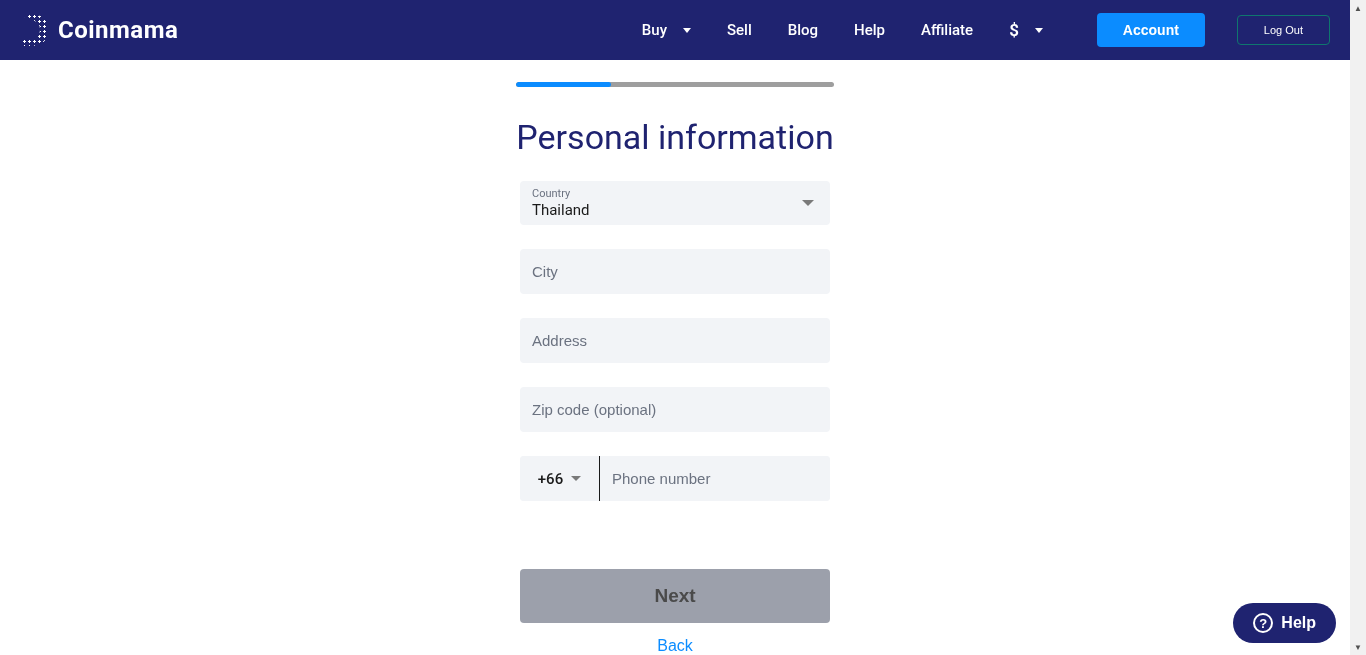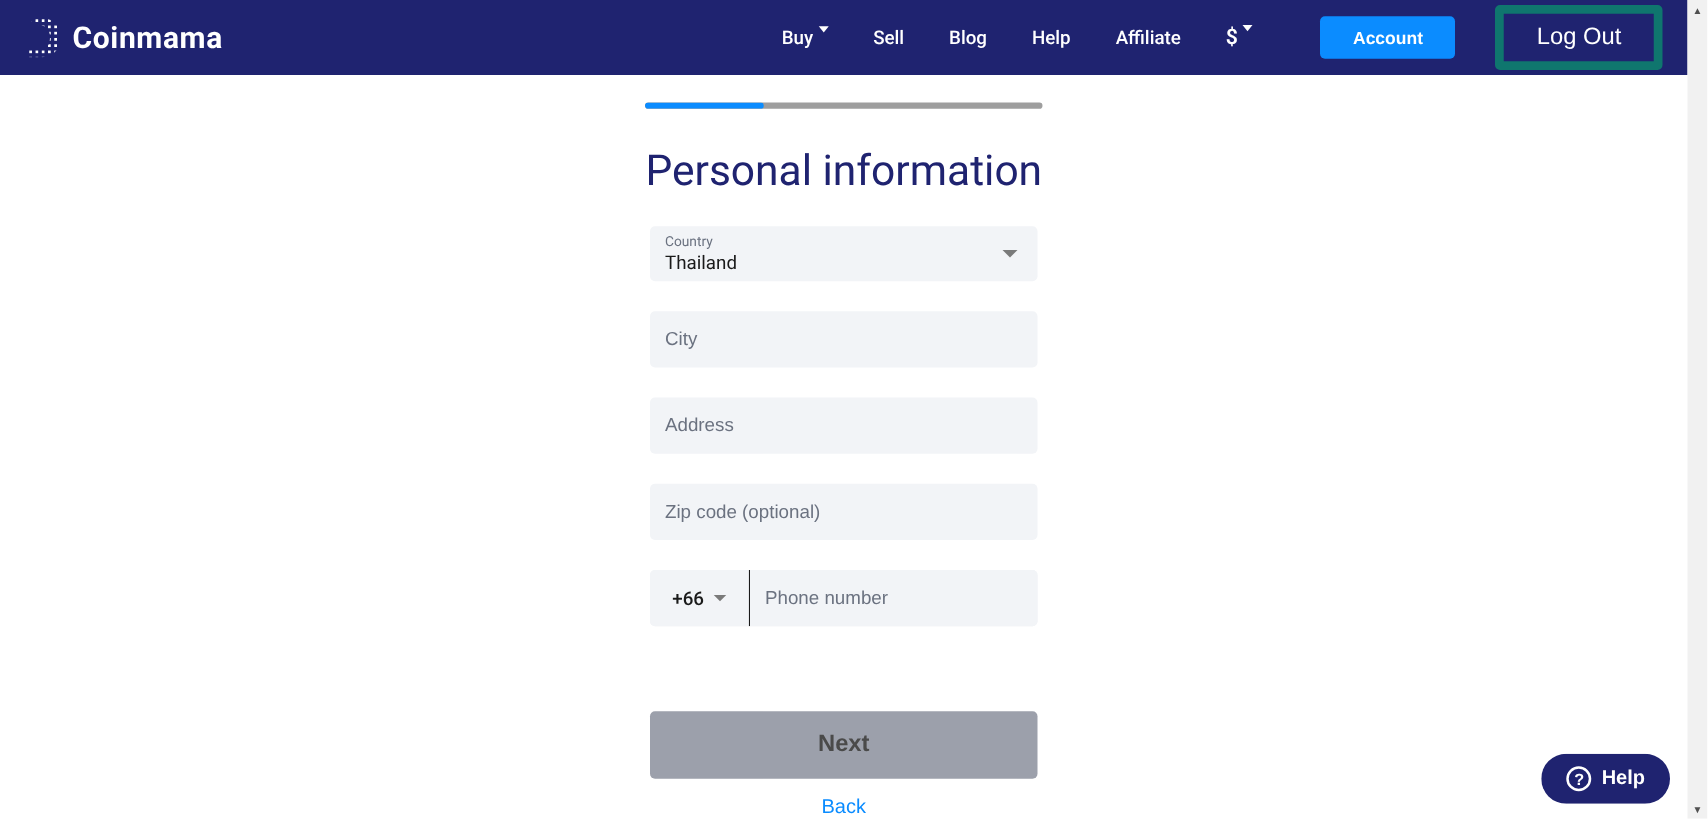--- a/index.html
+++ b/index.html
@@ -75,22 +75,22 @@
       align-items: center;
       gap: 0;
     }
     .nav-item {
       color: #ffffff;
       font-size: 15px;
       font-weight: 500;
       padding: 0 18px;
       cursor: pointer;
       display: flex;
-      align-items: flex-start;
-      gap: 4px;
+      align-items: center;
+      gap: 16px;
     }
     .dropdown-caret {
       width: 0;
       height: 0;
       border-left: 4px solid transparent;
       border-right: 4px solid transparent;
       border-top: 5px solid #ffffff;
     }
     .currency-item {
       font-size: 17px;
@@ -103,24 +103,24 @@
       border-radius: 4px;
       padding: 9px 26px;
       font-size: 14px;
       font-weight: 700;
       cursor: pointer;
       margin-left: 36px;
     }
     .btn-logout {
       background: transparent;
       color: #ffffff;
-      border: 7px solid #0f766e;
+      border: 1px solid #0f766e;
       border-radius: 4px;
       padding: 8px 26px;
-      font-size: 19px;
+      font-size: 11px;
       font-weight: 500;
       cursor: pointer;
       margin-left: 32px;
     }
     .content {
       display: flex;
       flex-direction: column;
       align-items: center;
       padding-top: 22px;
       width: calc(100% - 16px);

